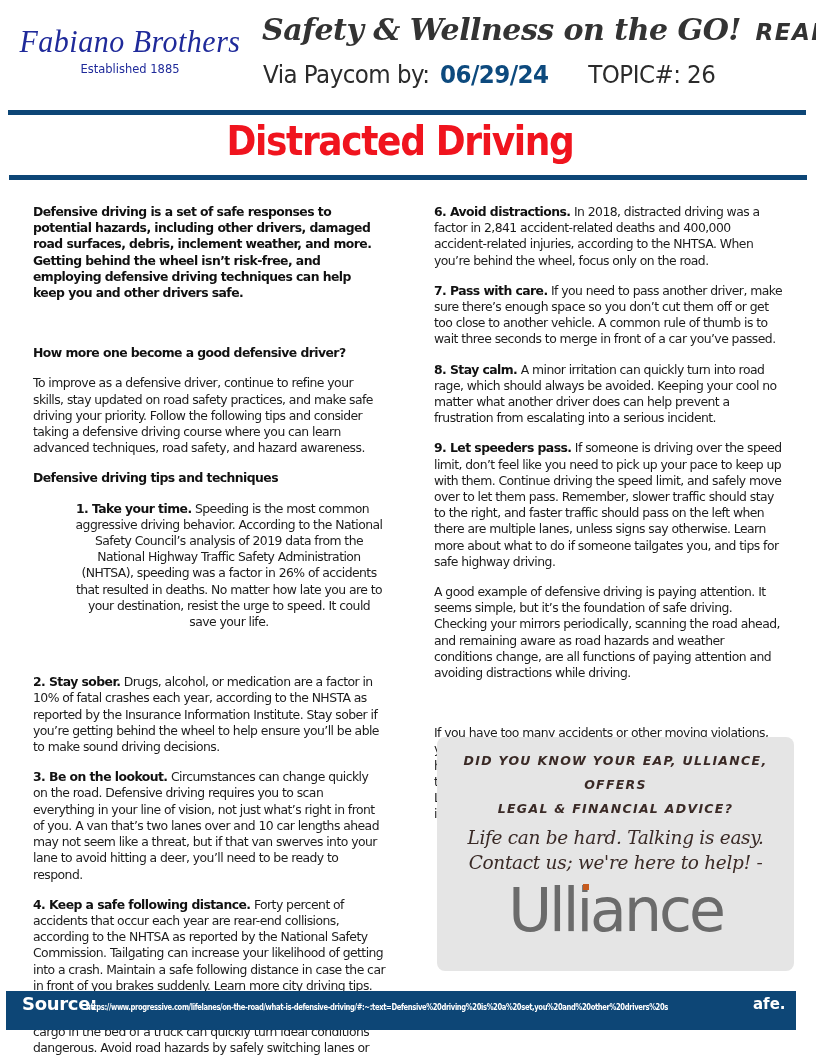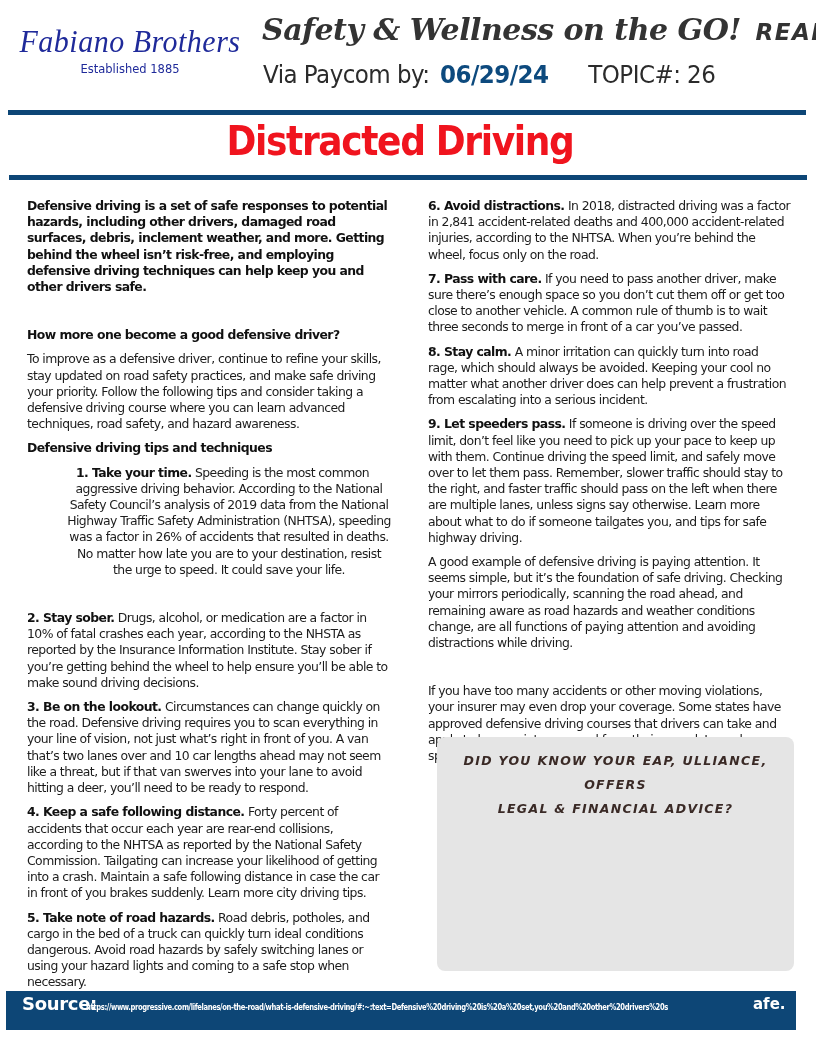--- a/index.html
+++ b/index.html
@@ -28,21 +28,21 @@
   .rule.bottom { top: 175px; left: 9px; }
   .page-title { position: absolute; left: 0; top: 118px; width: 800px; text-align: center;
                 font-family: "DejaVu Sans", sans-serif; font-weight: bold; color: #f0141e;
                 font-size: 40px; letter-spacing: -1.5px; transform: scaleX(0.9); transform-origin: center; }
 
   
   .col { position: absolute; top: 190px; font-family: "DejaVu Sans", sans-serif;
          font-size: 12.4px; line-height: 16.2px; letter-spacing: -0.55px; color: #1c1c1c; }
   .col.left { left: 19px; width: 380px; }
   .col.right { left: 420px; width: 378px; }
-  .col p { margin: 8px; }
+  .col p { margin: 14px; }
   .col b { font-weight: bold; color: #111; }
   .gap { height: 16px; }
   .indent-body { padding-left: 40px; text-align: center; }
 
   
   .eap { position: absolute; left: 437px; top: 737px; width: 357px; height: 234px; background: #e5e5e5;
          border-radius: 8px; text-align: center; color: #3a2a26; }
   .eap-q { font-family: "DejaVu Sans", sans-serif; font-weight: bold; font-style: italic; font-size: 12.5px;
            letter-spacing: 1.3px; text-transform: uppercase; line-height: 24px; margin-top: 12px; }
   .eap-script { font-family: "DejaVu Serif", serif; font-style: italic; font-size: 18.5px; line-height: 25px; margin-top: 4px; letter-spacing: -0.3px; }
@@ -110,19 +110,27 @@
   <p>A good example of defensive driving is paying attention. It seems simple, but it’s the foundation of safe driving. Checking your mirrors periodically, scanning the road ahead, and remaining aware as road hazards and weather conditions change, are all functions of paying attention and avoiding distractions while driving.</p>
   <div class="gap"></div>
   <p>If you have too many accidents or other moving violations, your insurer may even drop your coverage. Some states have approved defensive driving courses that drivers can take and apply to have points removed from their record. Learn how speeding tickets and car accidents impact car insurance.</p>
 </div>
 
 <div class="eap">
   <div class="eap-q">
     <div>Did you know your EAP, Ulliance, offers</div>
     <div>Legal &amp; Financial Advice?</div>
   </div>
+  <div class="eap-script">
+    <div>Life can be hard.  Talking is easy.</div>
+    <div>Contact us; we're here to help! -</div>
+  </div>
+  <div class="ulliance">
+    <span>Ulliance</span>
+    <span class="dot"></span>
+  </div>
 </div>
 
 <div class="source">
   <span class="source-label">Source:</span>
   <span class="source-url">https://www.progressive.com/lifelanes/on-the-road/what-is-defensive-driving/#:~:text=Defensive%20driving%20is%20a%20set,you%20and%20other%20drivers%20s</span>
   <span class="source-tail">afe.</span>
 </div>
 
 </body></html>

